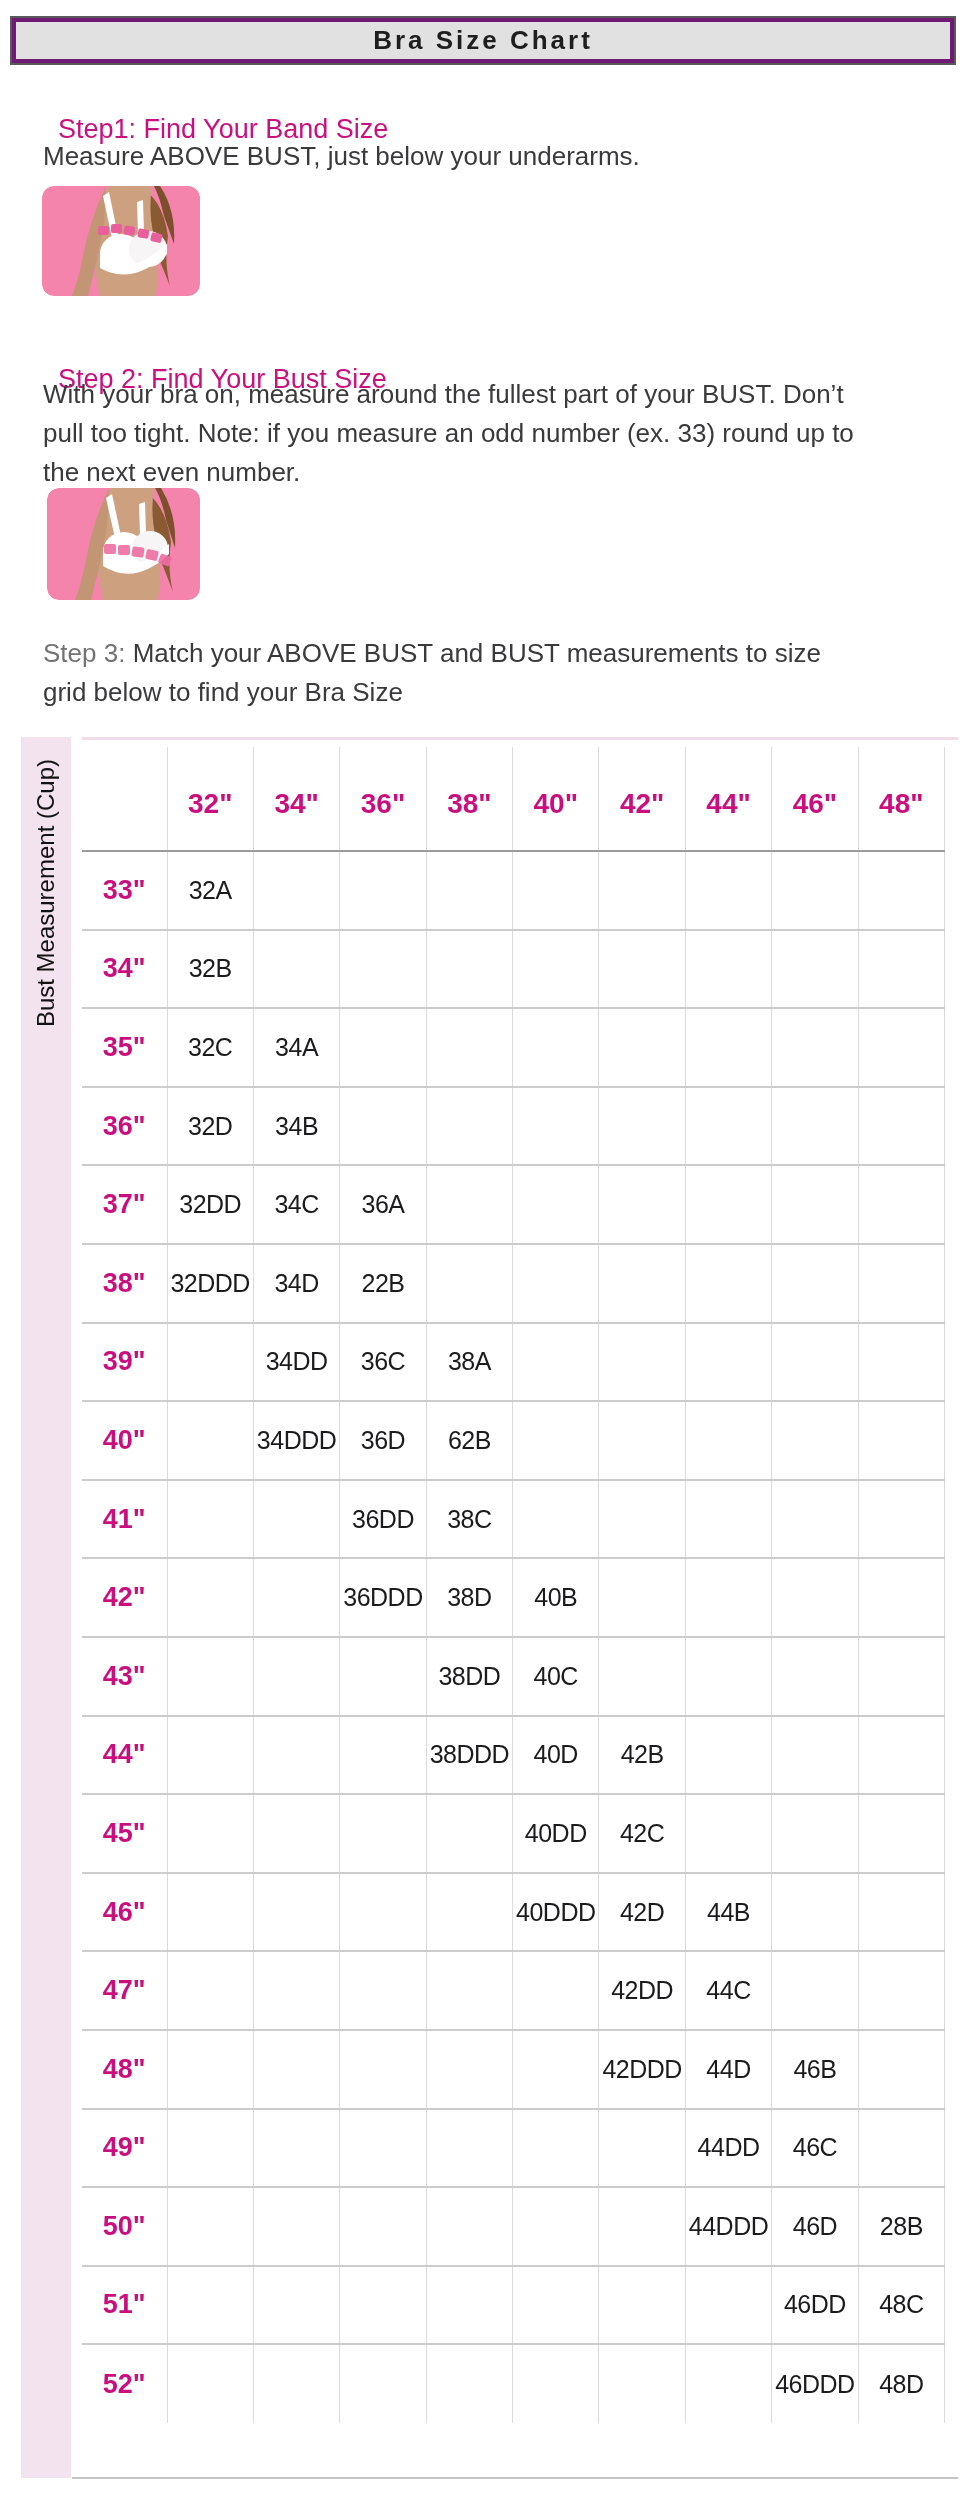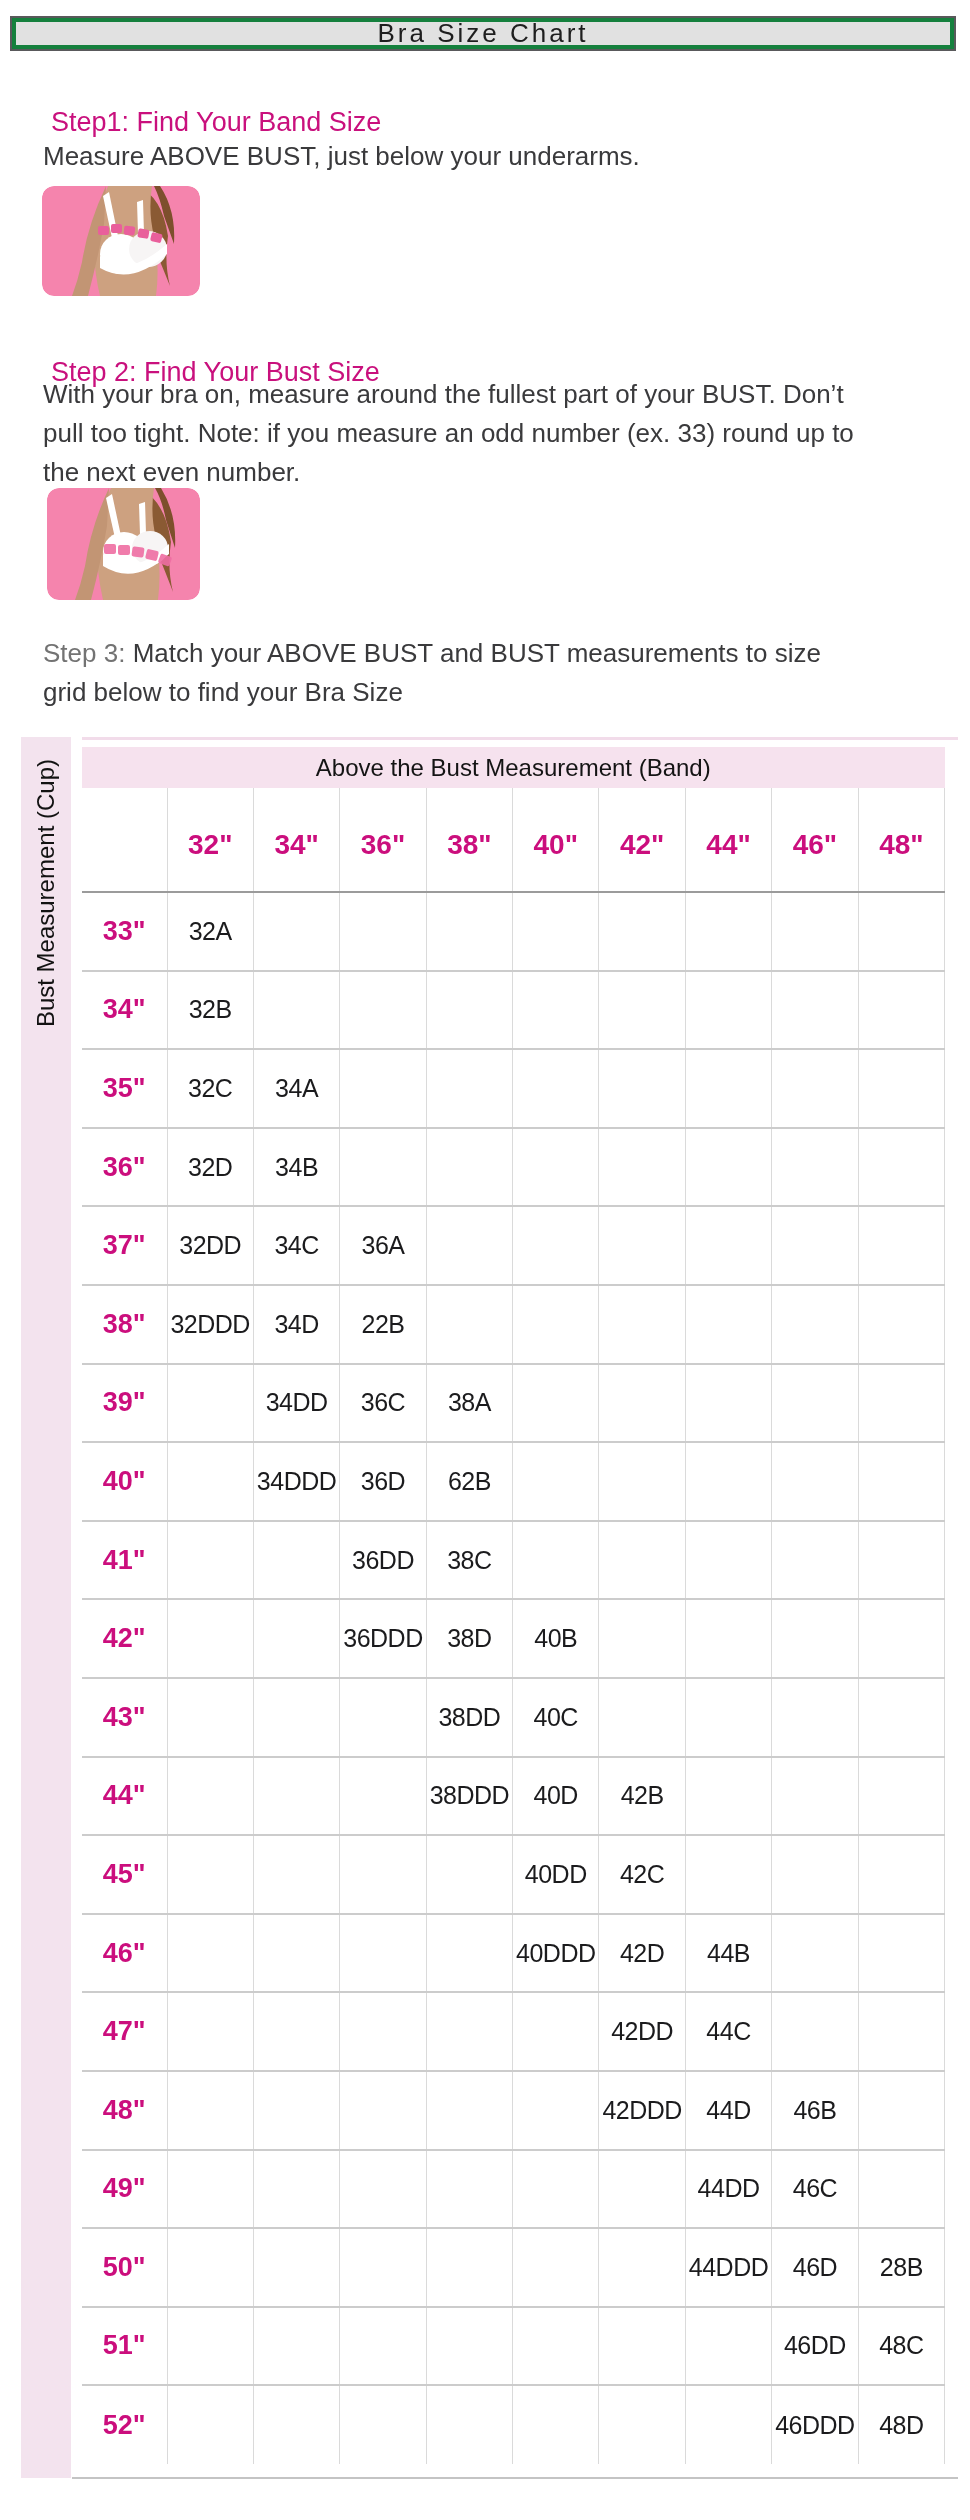--- a/index.html
+++ b/index.html
@@ -1,25 +1,25 @@
 <!DOCTYPE html>
 <html><head>
 <meta charset="utf-8">
 <style>
   html,body{margin:0;padding:0;background:#ffffff;}
   body{width:970px;height:2520px;position:relative;font-family:"Liberation Sans",sans-serif;color:#3a3a3c;}
 
   
-  .titlebar{position:absolute;left:10px;top:16px;width:946px;height:35px;
-    border:2px solid #59595b;background:#15803d;box-sizing:border-box;padding:4px;}
+  .titlebar{position:absolute;left:10px;top:16px;width:946px;height:49px;
+    border:2px solid #59595b;background:#701a75;box-sizing:border-box;padding:4px;font-weight:bold;}
   .titlebar-inner{width:100%;height:100%;background:#e1e1e1;display:flex;
     align-items:center;justify-content:center;font-size:26px;letter-spacing:3px;color:#1e1e1e;}
 
   
-  .step-heading{position:absolute;left:42px;margin:9px;font-size:27px;font-weight:normal;color:#c9107d;}
+  .step-heading{position:absolute;left:42px;margin:16px;font-size:27px;font-weight:normal;color:#c9107d;}
   .body-text{position:absolute;left:42px;margin:1px;font-size:26px;line-height:39px;color:#3a3a3c;}
   .h-step1{top:98px;}
   .b-step1{top:136px;width:880px;}
   .h-step2{top:348px;}
   .b-step2{top:374px;width:830px;}
   .b-step3{top:633px;width:800px;}
   .step-inline{color:#737373;}
 
   
   .photo{position:absolute;border-radius:12px;overflow:hidden;line-height:0;}
@@ -118,23 +118,20 @@
   <span class="cup-label">Bust Measurement (Cup)</span>
 </div>
 <div class="grid-topline"></div>
 
 <table class="size-grid">
   <colgroup>
     <col style="width:85px">
     <col span="9" style="width:86.4px">
   </colgroup>
   <thead>
-    <tr class="band-row">
-      <th colspan="10">Above the Bust Measurement (Band)</th>
-    </tr>
     <tr class="band-sizes" id="band-size-row">
       <th class="corner"></th>
     <th>32"</th>
         <th>34"</th>
         <th>36"</th>
         <th>38"</th>
         <th>40"</th>
         <th>42"</th>
         <th>44"</th>
         <th>46"</th>

